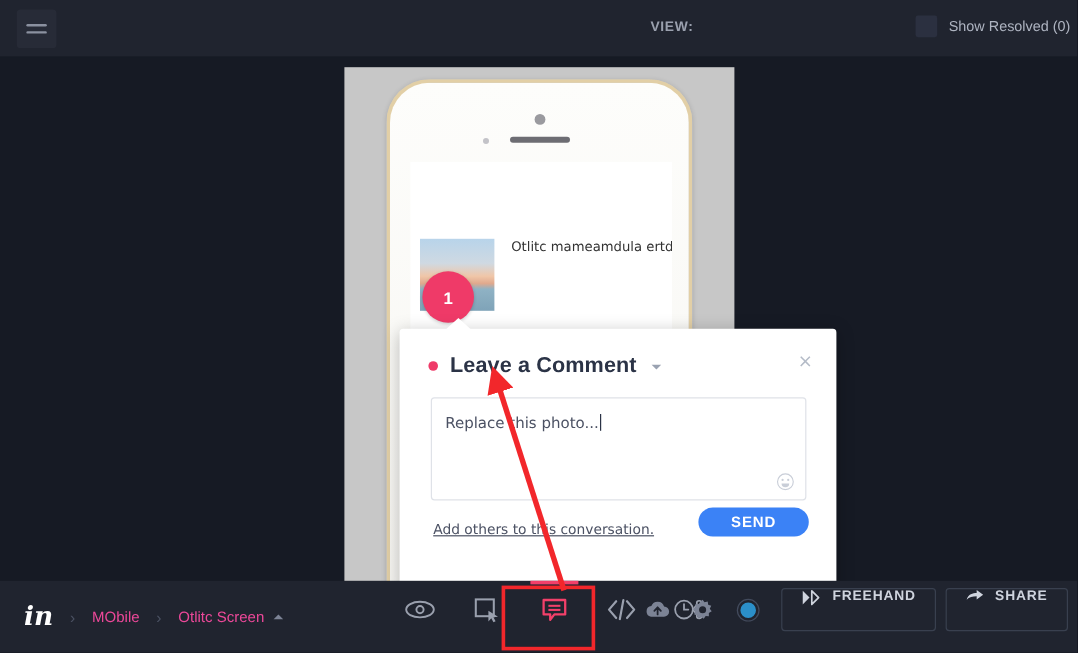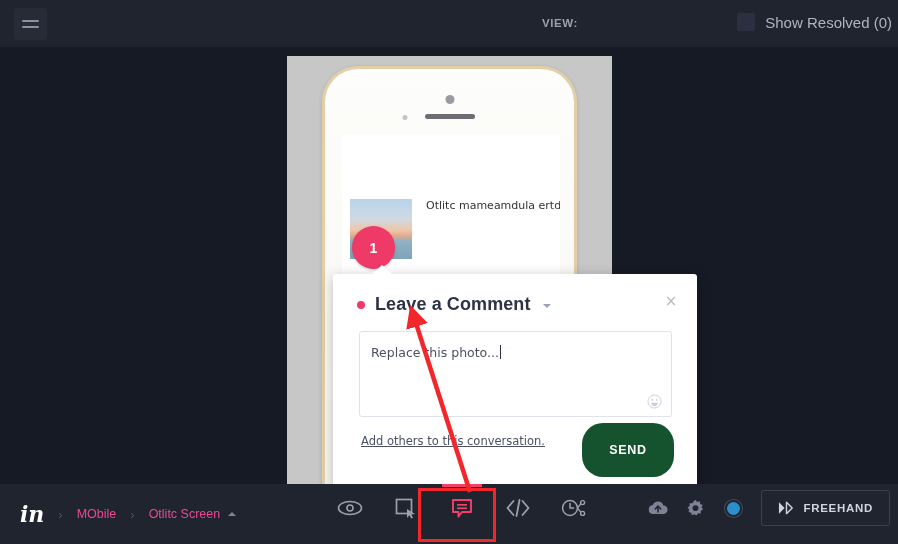--- a/index.html
+++ b/index.html
@@ -78,21 +78,21 @@
     position: absolute; right: 6px; top: 13px;
     display: flex; align-items: center; gap: 10px;
     cursor: pointer;
   }
   .resolved-box {
     width: 18px; height: 18px;
     background: #2b3040;
     border-radius: 2px;
   }
   .resolved-label {
-    font-size: 15px;
+    font-size: 12px;
     color: #aeb4c1;
     white-space: nowrap;
   }
 
   
   .canvas {
     position: absolute;
     top: 48px; left: 0;
     width: 898px; height: 448px;
     background: #161a24;
@@ -284,22 +284,22 @@
     left: 28px; top: 160px;
     font-size: 11.5px;
     color: #4b5163;
     text-decoration: underline;
     cursor: pointer;
     font-family: "DejaVu Sans", sans-serif;
   }
   .send-btn {
     position: absolute;
     right: 23px; top: 149px;
-    width: 92px; height: 54px;
-    background: #14532d;
+    width: 92px; height: 24px;
+    background: #3b82f6;
     border: none;
     border-radius: 21px;
     color: #fff;
     font-size: 12.5px;
     font-weight: bold;
     letter-spacing: .7px;
     cursor: pointer;
     font-family: "Liberation Sans", sans-serif;
   }
 
@@ -388,21 +388,21 @@
   .avatar-dot {
     width: 17px; height: 17px;
     border-radius: 50%;
     background: #2b8fc9;
     border: 2px solid #20242f;
     box-shadow: 0 0 0 1px #424a5c;
   }
   .pill-btn {
     height: 36px;
     padding: 0 16px;
-    display: flex; align-items: center; gap: 9px;
+    display: flex; align-items: flex-start; gap: 9px;
     border: 1px solid #39404f;
     border-radius: 3px;
     color: #cfd4de;
     font-size: 11.5px;
     font-weight: bold;
     letter-spacing: .7px;
     cursor: pointer;
     margin-left: 8px;
     white-space: nowrap;
   }
@@ -540,20 +540,26 @@
       <div class="rtool">
         <div class="avatar-dot"></div>
       </div>
       <div class="pill-btn">
         <svg width="17" height="14" viewBox="0 0 18 14">
           <path d="M1 1 L1 13 L7 7 Z" fill="#cfd4de"></path>
           <path d="M9 1 L9 13 L15 7 Z" fill="none" stroke="#cfd4de" stroke-width="1.5" stroke-linejoin="round"></path>
         </svg>
         <span>FREEHAND</span>
       </div>
+      <div class="pill-btn">
+        <svg width="15" height="13" viewBox="0 0 16 14">
+          <path d="M0.5 9.5 C2 4.5 6 3.5 9.5 3.5 L9.5 0.8 L15.3 5 L9.5 9.2 L9.5 6.4 C6 6.4 2.6 7 0.5 9.5 Z" fill="#cfd4de"></path>
+        </svg>
+        <span>SHARE</span>
+      </div>
     </div>
   </div>
 
   <svg class="anno">
     <defs>
       <marker id="arrowhead" markerWidth="5" markerHeight="5" refX="2.2" refY="2.5" orient="auto">
         <path d="M0,0 L5,2.5 L0,5 Z" fill="#f2272b"></path>
       </marker>
     </defs>
     <line x1="470" y1="492" x2="414" y2="317" stroke="#f2272b" stroke-width="4.5" marker-end="url(#arrowhead)"></line>

